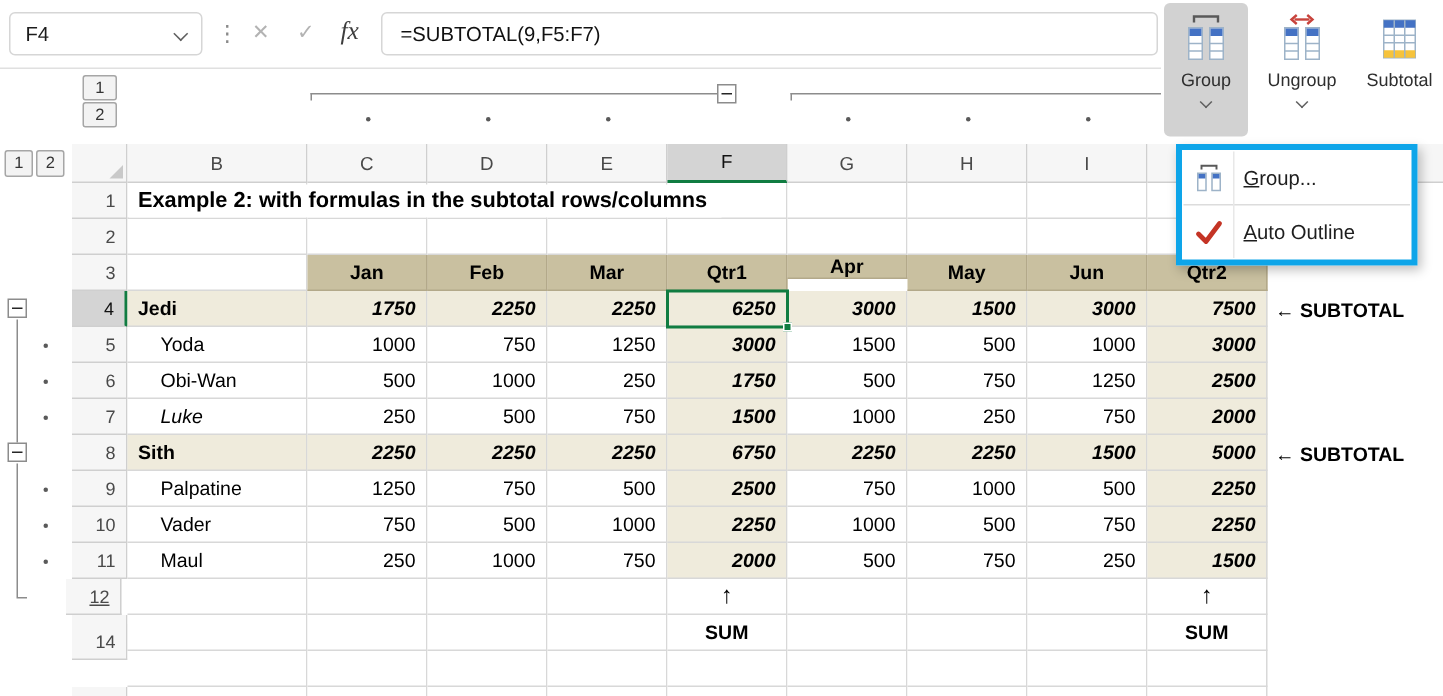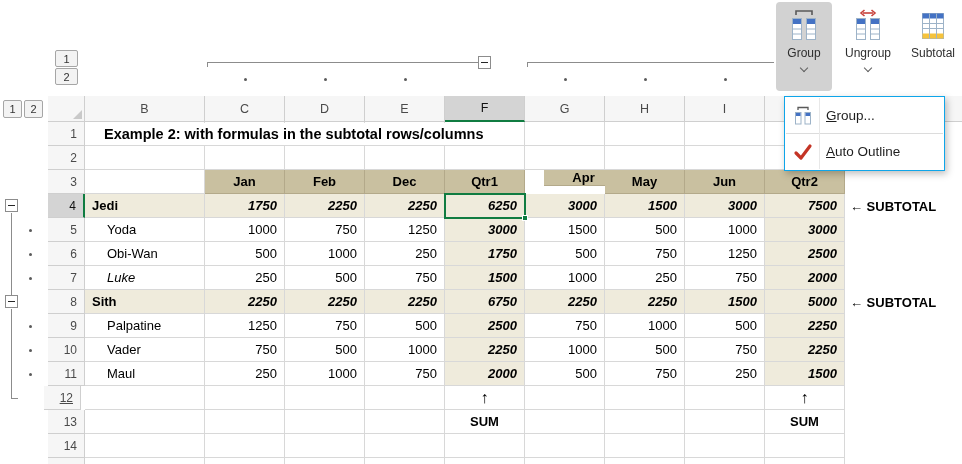--- a/index.html
+++ b/index.html
@@ -66,34 +66,47 @@
   
   .ribbon{position:absolute;left:774px;top:0;width:188px;height:96px;background:#fff;display:flex;
           align-items:flex-start;padding:2px 0 0 2px;gap:2px;z-index:10}
   .rbtn{height:89px;display:flex;flex-direction:column;align-items:center;padding-top:6px;border-radius:4px}
   .rbtn.w1{width:56px}.rbtn.w2{width:68px}.rbtn.w3{width:58px}
   .rbtn.active{background:#d2d2d2}
   .rlabel{font-size:12px;color:#2e2e2e;line-height:13px;margin-top:3px}
   .rbtn .chev{margin-top:5px;width:6px;height:6px}
 
   
-  .menu{position:absolute;left:784px;top:96px;width:161px;background:#fff;border:1px solid #0ea5e9;
+  .menu{position:absolute;left:784px;top:96px;width:161px;background:#fff;border:4px solid #0ea5e9;
         box-shadow:2px 3px 7px rgba(0,0,0,.25);padding:1px 0;z-index:20}
   .mgutter{position:absolute;left:34px;top:1px;bottom:1px;width:1px;background:#e8e8e8}
   .mitem{height:35px;display:flex;align-items:center;padding-left:7px;font-size:13.5px;color:#1e1e1e;position:relative}
   .micon{width:21px;height:21px;display:flex;align-items:center;justify-content:center;margin-right:13px}
   .msep{height:1px;background:#dcdcdc;margin:0 1px}
   .u{text-decoration:underline}
   .checkstroke{stroke:var(--menu-check-red)}
 </style>
 </head>
 <body>
 
 <div class="app">
 
+  <div class="fbar">
+    <div class="namebox">
+      <span>F4</span>
+      <span class="chev"></span>
+    </div>
+    <span class="dots3">⋮</span>
+    <span class="fcancel">✕</span>
+    <span class="fenter">✓</span>
+    <span class="ffx">fx</span>
+    <div class="finput">
+      <span>=SUBTOTAL(9,F5:F7)</span>
+    </div>
+  </div>
 
   <div id="sheet" class="sheet">
       <div class="hfill" style="left: 845px; top: 96px; width: 117px; height: 26px;"></div>
       <div class="corner" style="left: 48px; top: 96px; width: 37px; height: 26px;"></div>
       <div class="colhdr" style="left: 85px; top: 96px; width: 120px; height: 26px;">B</div>
       <div class="colhdr" style="left: 205px; top: 96px; width: 80px; height: 26px;">C</div>
       <div class="colhdr" style="left: 285px; top: 96px; width: 80px; height: 26px;">D</div>
       <div class="colhdr" style="left: 365px; top: 96px; width: 80px; height: 26px;">E</div>
       <div class="colhdr sel" style="left: 445px; top: 96px; width: 80px; height: 26px;">F</div>
       <div class="colhdr" style="left: 525px; top: 96px; width: 80px; height: 26px;">G</div>
@@ -106,21 +119,21 @@
       <div class="rowhdr sel" style="left: 48px; top: 194px; width: 37px; height: 24px;">4</div>
       <div class="rowhdr" style="left: 48px; top: 218px; width: 37px; height: 24px;">5</div>
       <div class="rowhdr" style="left: 48px; top: 242px; width: 37px; height: 24px;">6</div>
       <div class="rowhdr" style="left: 48px; top: 266px; width: 37px; height: 24px;">7</div>
       <div class="rowhdr" style="left: 48px; top: 290px; width: 37px; height: 24px;">8</div>
       <div class="rowhdr" style="left: 48px; top: 314px; width: 37px; height: 24px;">9</div>
       <div class="rowhdr" style="left: 48px; top: 338px; width: 37px; height: 24px; text-align: center;">10</div>
       <div class="rowhdr" style="left: 48px; top: 362px; width: 37px; height: 24px;">11</div>
       <div class="rowhdr" style="left: 44px; top: 386px; width: 37px; height: 24px; text-decoration: underline;">12</div>
       <div class="rowhdr" style="left: 48px; top: 410px; width: 37px; height: 24px;">13</div>
-      <div class="rowhdr" style="left: 48px; top: 434px; width: 37px; height: 24px; text-align: right;">14</div>
+      <div class="rowhdr" style="left: 48px; top: 416px; width: 37px; height: 24px; text-align: right;">14</div>
       <div class="rowhdr" style="left: 48px; top: 458px; width: 37px; height: 24px;">15</div>
       <div class="cell" style="left: 85px; top: 122px; width: 120px; height: 24px;"></div>
       <div class="cell" style="left: 205px; top: 122px; width: 80px; height: 24px;"></div>
       <div class="cell" style="left: 285px; top: 122px; width: 80px; height: 24px;"></div>
       <div class="cell" style="left: 365px; top: 122px; width: 80px; height: 24px;"></div>
       <div class="cell" style="left: 445px; top: 122px; width: 80px; height: 24px;"></div>
       <div class="cell" style="left: 525px; top: 122px; width: 80px; height: 24px;"></div>
       <div class="cell" style="left: 605px; top: 122px; width: 80px; height: 24px;"></div>
       <div class="cell" style="left: 685px; top: 122px; width: 80px; height: 24px;"></div>
       <div class="cell" style="left: 765px; top: 122px; width: 80px; height: 24px;"></div>
@@ -129,23 +142,23 @@
       <div class="cell" style="left: 285px; top: 146px; width: 80px; height: 24px;"></div>
       <div class="cell" style="left: 365px; top: 146px; width: 80px; height: 24px;"></div>
       <div class="cell" style="left: 445px; top: 146px; width: 80px; height: 24px;"></div>
       <div class="cell" style="left: 525px; top: 146px; width: 80px; height: 24px;"></div>
       <div class="cell" style="left: 605px; top: 146px; width: 80px; height: 24px;"></div>
       <div class="cell" style="left: 685px; top: 146px; width: 80px; height: 24px;"></div>
       <div class="cell" style="left: 765px; top: 146px; width: 80px; height: 24px;"></div>
       <div class="cell" style="left: 85px; top: 170px; width: 120px; height: 24px;"></div>
       <div class="cell hdr3" style="left: 285px; top: 170px; width: 80px; height: 24px;">Feb</div>
       <div class="cell hdr3" style="left: 205px; top: 170px; width: 80px; height: 24px;">Jan</div>
-      <div class="cell hdr3" style="left: 365px; top: 170px; width: 80px; height: 24px;">Dec</div>
+      <div class="cell hdr3" style="left: 365px; top: 170px; width: 80px; height: 24px;">Mar</div>
       <div class="cell hdr3" style="left: 445px; top: 170px; width: 80px; height: 24px;">Qtr1</div>
-      <div class="cell hdr3" style="left: 544px; top: 170px; width: 80px; height: 16px;">Apr</div>
+      <div class="cell hdr3" style="left: 525px; top: 170px; width: 80px; height: 16px;">Apr</div>
       <div class="cell hdr3" style="left: 605px; top: 170px; width: 80px; height: 24px;">May</div>
       <div class="cell hdr3" style="left: 685px; top: 170px; width: 80px; height: 24px;">Jun</div>
       <div class="cell hdr3" style="left: 765px; top: 170px; width: 80px; height: 24px;">Qtr2</div>
       <div class="cell bold band" style="left: 85px; top: 194px; width: 120px; height: 24px;">Jedi</div>
       <div class="cell num bi band" style="left: 205px; top: 194px; width: 80px; height: 24px;">1750</div>
       <div class="cell num bi band" style="left: 285px; top: 194px; width: 80px; height: 24px;">2250</div>
       <div class="cell num bi band" style="left: 365px; top: 194px; width: 80px; height: 24px;">2250</div>
       <div class="cell num bi band" style="left: 445px; top: 194px; width: 80px; height: 24px;">6250</div>
       <div class="cell num bi band" style="left: 525px; top: 194px; width: 80px; height: 24px;">3000</div>
       <div class="cell num bi band" style="left: 605px; top: 194px; width: 80px; height: 24px;">1500</div>
@@ -243,21 +256,21 @@
       <div class="cell" style="left: 765px; top: 434px; width: 80px; height: 24px;"></div>
       <div class="cell" style="left: 85px; top: 458px; width: 120px; height: 24px;"></div>
       <div class="cell" style="left: 205px; top: 458px; width: 80px; height: 24px;"></div>
       <div class="cell" style="left: 285px; top: 458px; width: 80px; height: 24px;"></div>
       <div class="cell" style="left: 365px; top: 458px; width: 80px; height: 24px;"></div>
       <div class="cell" style="left: 445px; top: 458px; width: 80px; height: 24px;"></div>
       <div class="cell" style="left: 525px; top: 458px; width: 80px; height: 24px;"></div>
       <div class="cell" style="left: 605px; top: 458px; width: 80px; height: 24px;"></div>
       <div class="cell" style="left: 685px; top: 458px; width: 80px; height: 24px;"></div>
       <div class="cell" style="left: 765px; top: 458px; width: 80px; height: 24px;"></div>
-      <div class="title" style="left: 98px; top: 123px; height: 22px;">Example 2: with formulas in the subtotal rows/columns</div>
+      <div class="title" style="left: 86px; top: 123px; height: 22px;">Example 2: with formulas in the subtotal rows/columns</div>
       <div class="note" style="left: 850px; top: 194px; height: 24px;">← SUBTOTAL</div>
       <div class="note" style="left: 850px; top: 290px; height: 24px;">← SUBTOTAL</div>
       <div class="selbox" style="left: 444px; top: 193px; width: 82px; height: 26px;"></div>
       <div class="fillhandle" style="left: 522px; top: 215px;"></div>
       <div class="lvlbtn" style="left: 55px; top: 50px; width: 23px; height: 17px;">1</div>
       <div class="lvlbtn" style="left: 55px; top: 68px; width: 23px; height: 17px;">2</div>
       <div class="lvlbtn" style="left: 3px; top: 100px; width: 19px; height: 18px;">1</div>
       <div class="lvlbtn" style="left: 24px; top: 100px; width: 19px; height: 18px;">2</div>
       <div class="oline" style="left: 207px; top: 62px; width: 271px; height: 1px;"></div>
       <div class="oline" style="left: 207px; top: 62px; width: 1px; height: 5px;"></div>

